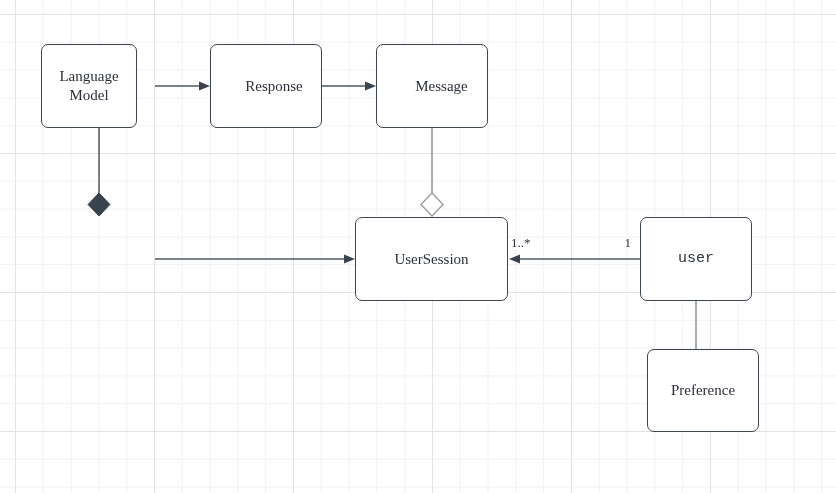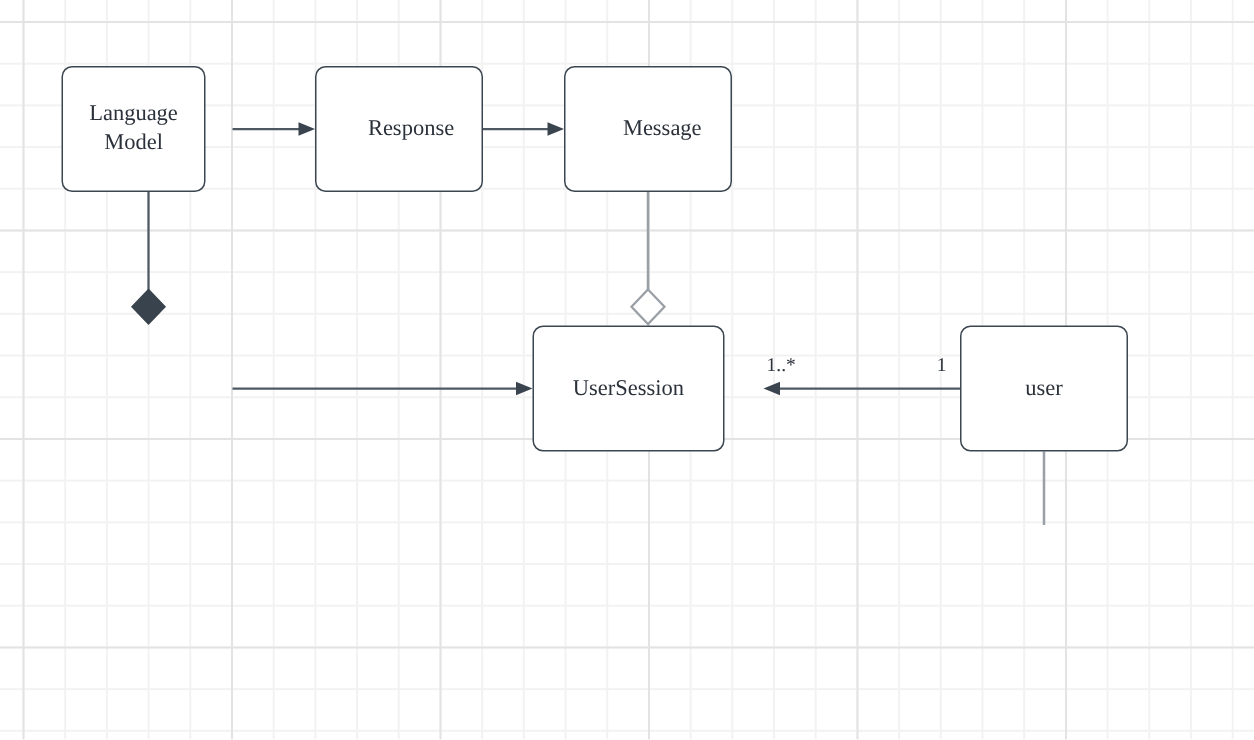--- a/index.html
+++ b/index.html
@@ -100,26 +100,29 @@
 
   <div class="node" style="left:210px; top:44px; width:112px; height:84px;padding-left:36px;">
     <span>Response</span>
   </div>
 
   <div class="node" style="left:376px; top:44px; width:112px; height:84px;padding-left:39px;">
     <span>Message</span>
   </div>
 
 
-  <div class="node" style="left:355px; top:217px; width:128px; height:84px;align-items:center;">
+  <div class="node" style="left:355px; top:217px; width:153px; height:84px;align-items:center;">
     <span>UserSession</span>
   </div>
 
-  <div class="node" style="left:640px; top:217px; width:112px; height:84px;">
+  <div class="node" style="left:640px; top:217px; width:112px; height:84px;font-family:Liberation Mono, monospace;">
     <span>user</span>
   </div>
 
+  <div class="node" style="left:647px; top:349px; width:112px; height:83px;">
+    <span>Preference</span>
+  </div>
 
   <div class="edge-label" style="left:511px; top:236px;">1..*</div>
 
   <div class="edge-label" style="left:600px; top:236px; width:31px; text-align:right;">1</div>
 
 </div>
 
 </body></html>

